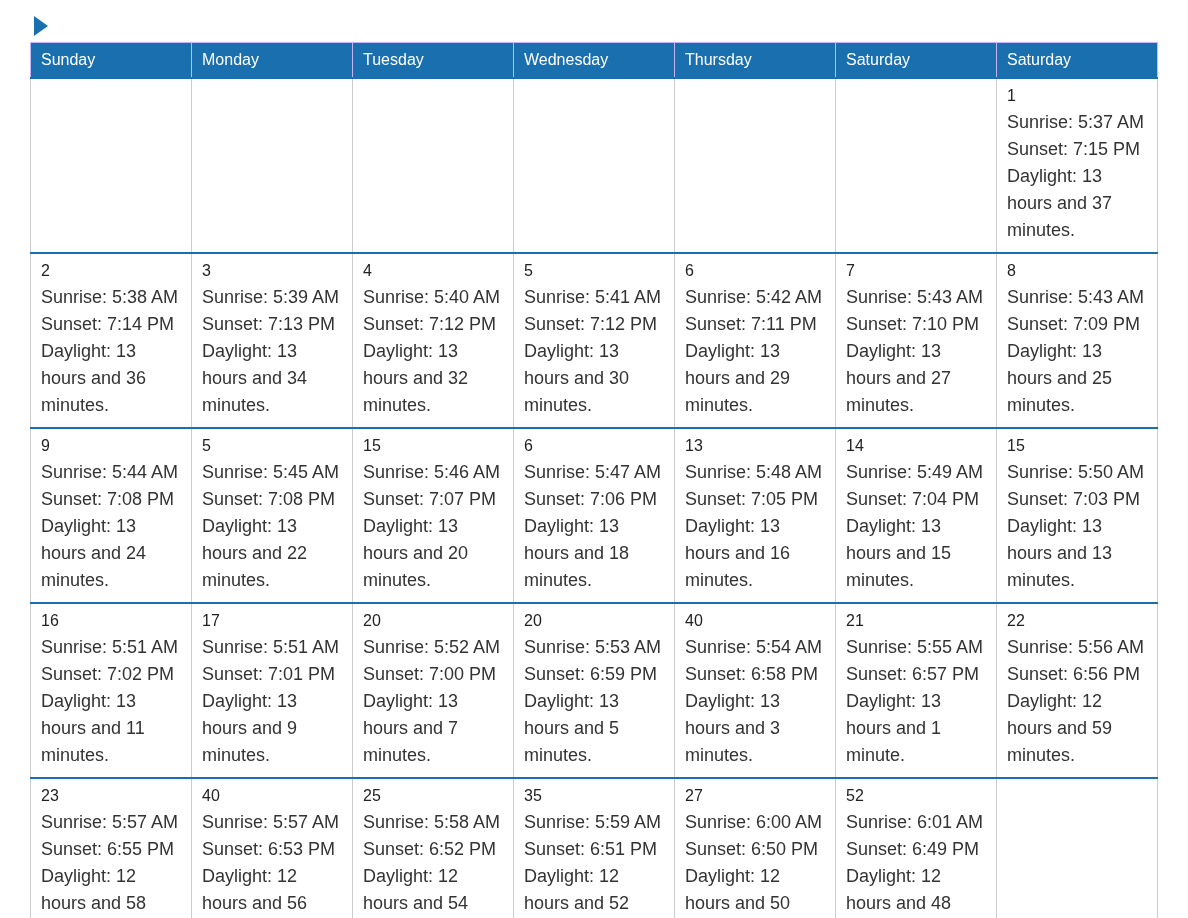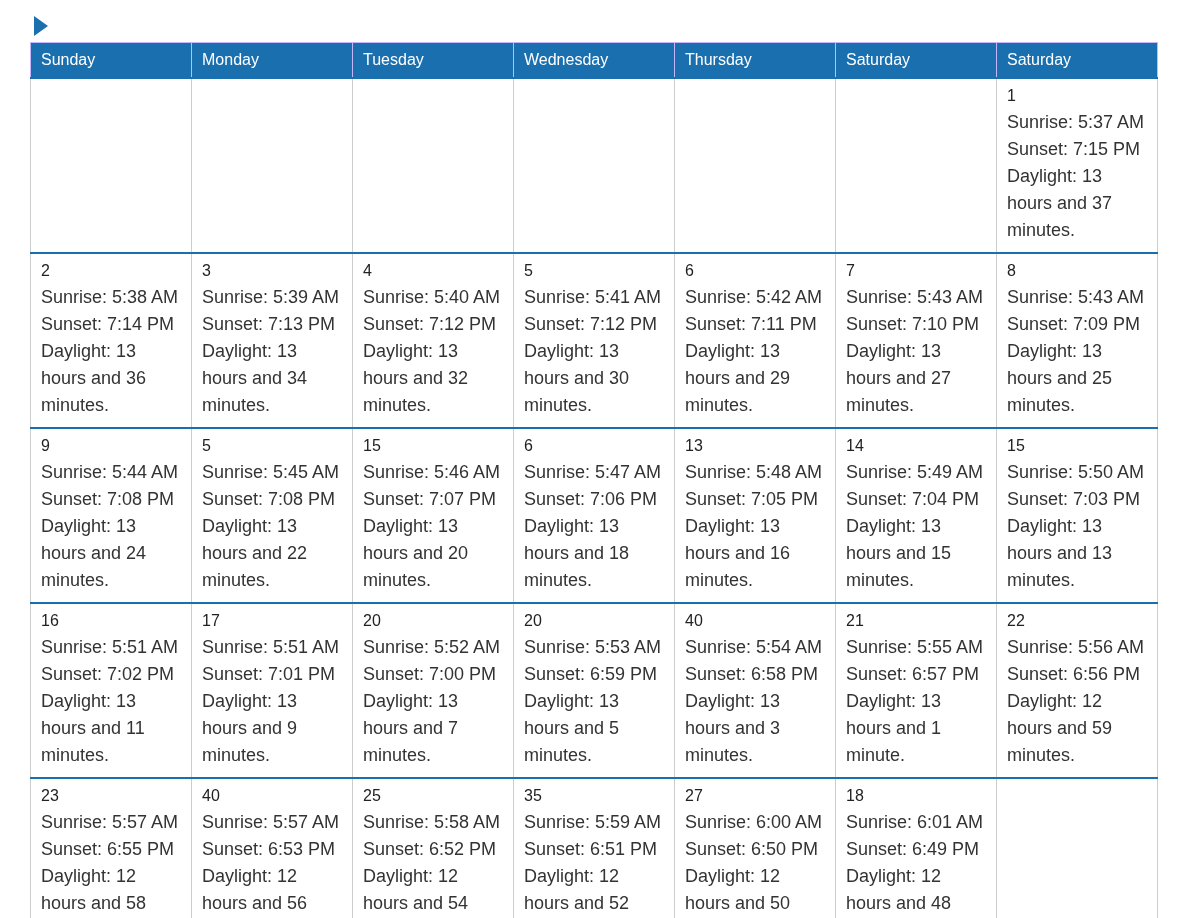--- a/index.html
+++ b/index.html
@@ -252,19 +252,19 @@
         </td>
         <td>
           <span class="day-number">35</span>
           <div class="day-info">Sunrise: 5:59 AM<br>Sunset: 6:51 PM<br>Daylight: 12 hours and 52 minutes.</div>
         </td>
         <td>
           <span class="day-number">27</span>
           <div class="day-info">Sunrise: 6:00 AM<br>Sunset: 6:50 PM<br>Daylight: 12 hours and 50 minutes.</div>
         </td>
         <td>
-          <span class="day-number">18</span>
+          <span class="day-number">52</span>
           <div class="day-info">Sunrise: 6:01 AM<br>Sunset: 6:49 PM<br>Daylight: 12 hours and 48 minutes.</div>
         </td>
         <td class="empty-cell"></td>
       </tr>
     </tbody>
 </table>
 
 </body></html>

